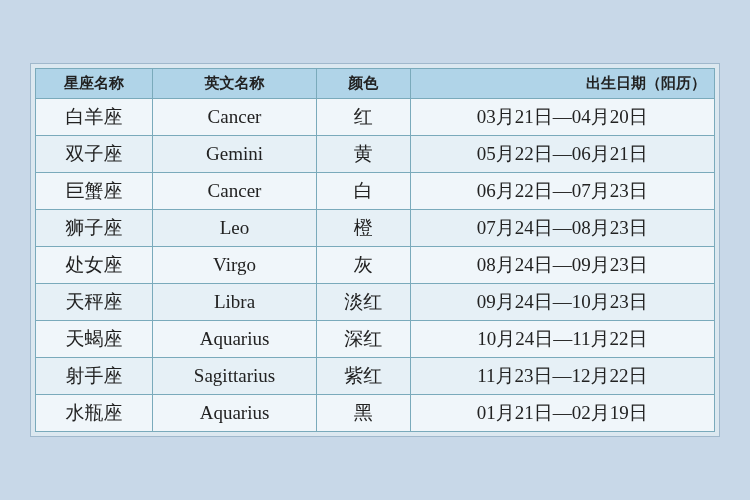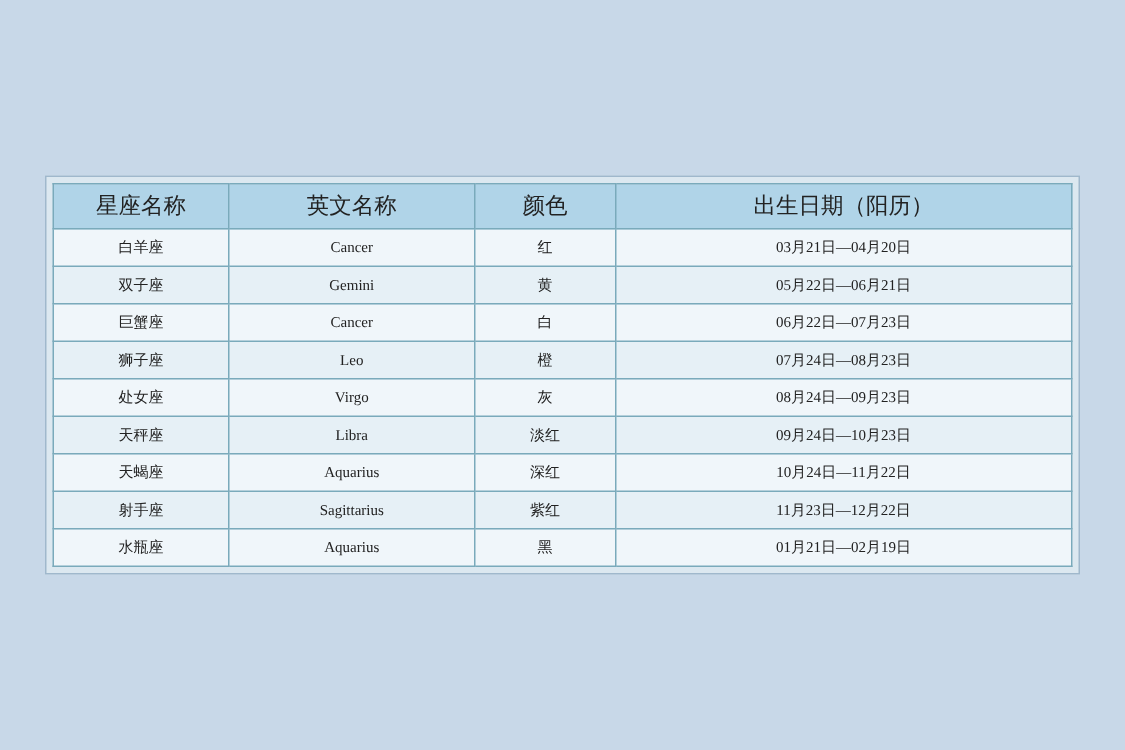--- a/index.html
+++ b/index.html
@@ -18,39 +18,39 @@
       padding: 4px;
     }
     table {
       border-collapse: collapse;
       width: 680px;
     }
     th, td {
       border: 1px solid #7aaabb;
       text-align: center;
       padding: 5px 8px;
-      font-size: 10px;
+      font-size: 19px;
       color: #222;
     }
     thead tr th {
       background-color: #b0d4e8;
-      font-weight: normal;
+      font-weight: bold;
       font-size: 15px;
       color: #222;
     }
     tbody tr {
       background-color: #f0f6fa;
     }
     tbody tr:nth-child(even) {
       background-color: #e6f0f6;
     }
     .col-zh { width: 100px; }
     .col-en { width: 140px; margin-top: 36px; }
     .col-color { width: 80px; }
-    .col-date { width: 260px; }
+    .col-date { width: 260px; text-align: right; }
   </style>
 </head>
 <body>
 
 <div class="table-container">
   <table>
     <thead>
       <tr>
         <th class="col-zh">星座名称</th>
         <th class="col-en">英文名称</th>

